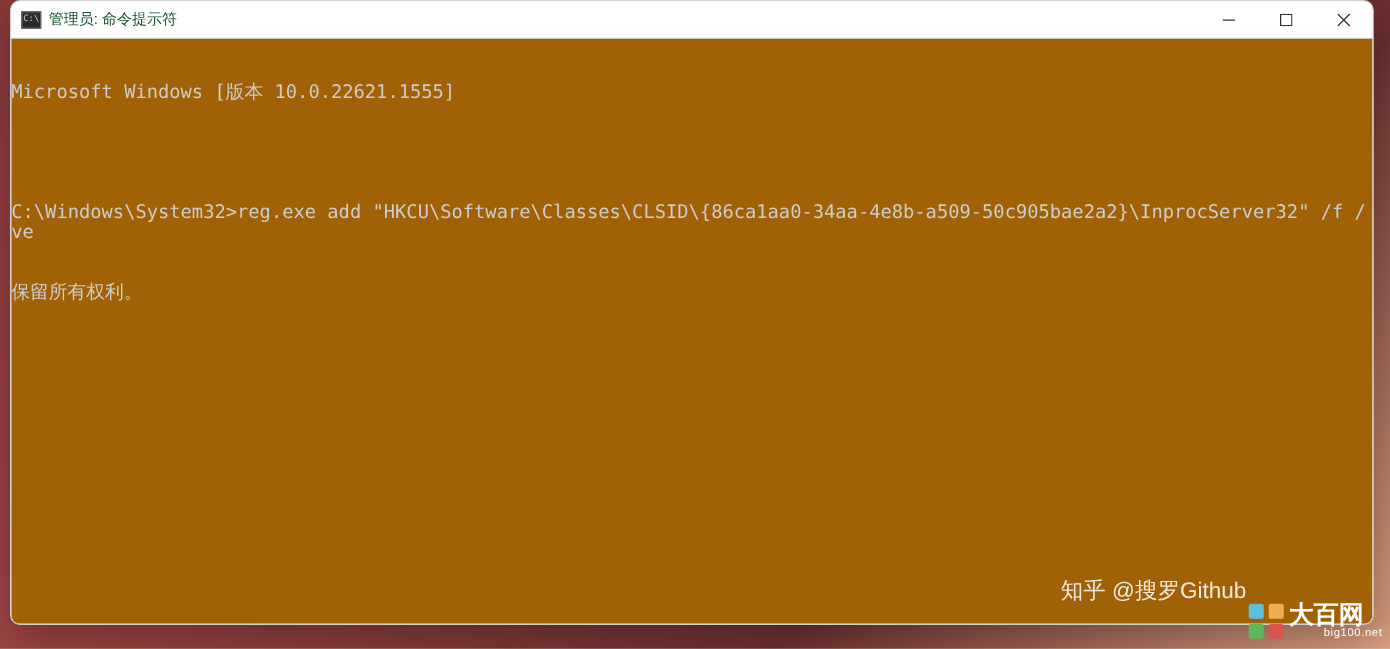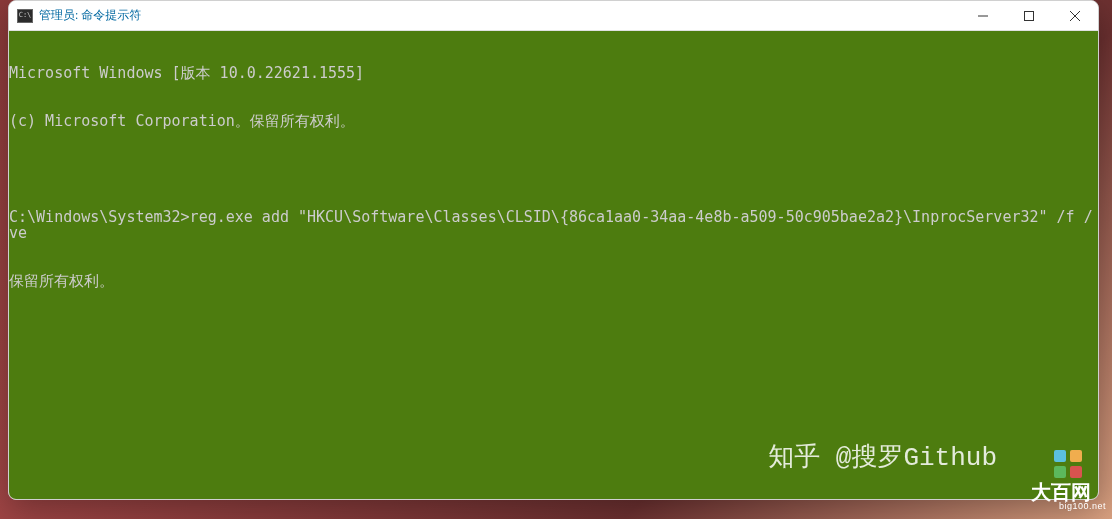--- a/index.html
+++ b/index.html
@@ -49,23 +49,22 @@
       align-items: center;
       justify-content: center;
       font-size: 7px;
       color: #ccc;
       font-family: monospace;
       line-height: 1;
     }
     
     .title-text {
       font-size: 12px;
-      color: #0369a1;
+      color: #14532d;
       flex: 1;
-      font-family: Liberation Serif, serif;
     }
     
     .window-controls {
       display: flex;
       height: 100%;
     }
     
     .win-btn {
       width: 46px;
       height: 30px;
@@ -76,21 +75,21 @@
       border: none;
       color: #333;
     }
     
     .win-btn svg {
       width: 10px;
       height: 10px;
     }
     
     .terminal {
-      background: #4d7c0f;
+      background: #a16207;
       height: calc(100% - 30px);
       padding: 2px 0 0 0;
       font-family: "NSimSun", "SimSun", "Consolas", monospace;
       font-size: 15px;
       line-height: 16px;
       color: #cccccc;
       white-space: pre-wrap;
       word-break: break-all;
       overflow: hidden;
     }
@@ -104,38 +103,37 @@
       display: inline-block;
       width: 8px;
       height: 15px;
       background: #cccccc;
       vertical-align: text-bottom;
       margin-left: 1px;
     }
     
     .watermark1 {
       position: absolute;
-      bottom: 45px;
+      bottom: 35px;
       right: 115px;
-      font-size: 26px;
+      font-size: 18px;
       color: rgba(255,255,255,0.85);
       font-weight: 500;
-      font-family: Liberation Mono, monospace;
+      font-family: Liberation Sans, sans-serif;
       pointer-events: none;
     }
     
     .watermark2 {
       position: absolute;
       bottom: 8px;
       right: 6px;
       display: flex;
       align-items: center;
       gap: 4px;
       pointer-events: none;
-      flex-direction: column;
     }
     
     .wm-logo {
       width: 28px;
       height: 28px;
       position: relative;
     }
     
     .wm-logo .sq {
       position: absolute;
@@ -189,21 +187,20 @@
       <button class="win-btn">
         <svg viewBox="0 0 10 10">
             <line x1="0" y1="0" x2="10" y2="10" stroke="#333" stroke-width="1"></line>
             <line x1="10" y1="0" x2="0" y2="10" stroke="#333" stroke-width="1"></line>
           </svg>
       </button>
     </div>
   </div>
   <div class="terminal">
     <div class="terminal-line">Microsoft Windows [版本 10.0.22621.1555]</div>
-    <div class="terminal-line">(c) Microsoft Corporation。保留所有权利。</div>
     <div class="terminal-line"></div>
     <div class="terminal-line">C:\Windows\System32&gt;reg.exe add "HKCU\Software\Classes\CLSID\{86ca1aa0-34aa-4e8b-a509-50c905bae2a2}\InprocServer32" /f /ve</div>
     <div class="terminal-line">保留所有权利。</div>
     <div class="terminal-line"></div>
   </div>
 </div>
 
 <div class="watermark1">知乎 @搜罗Github</div>
 
 <div class="watermark2">

